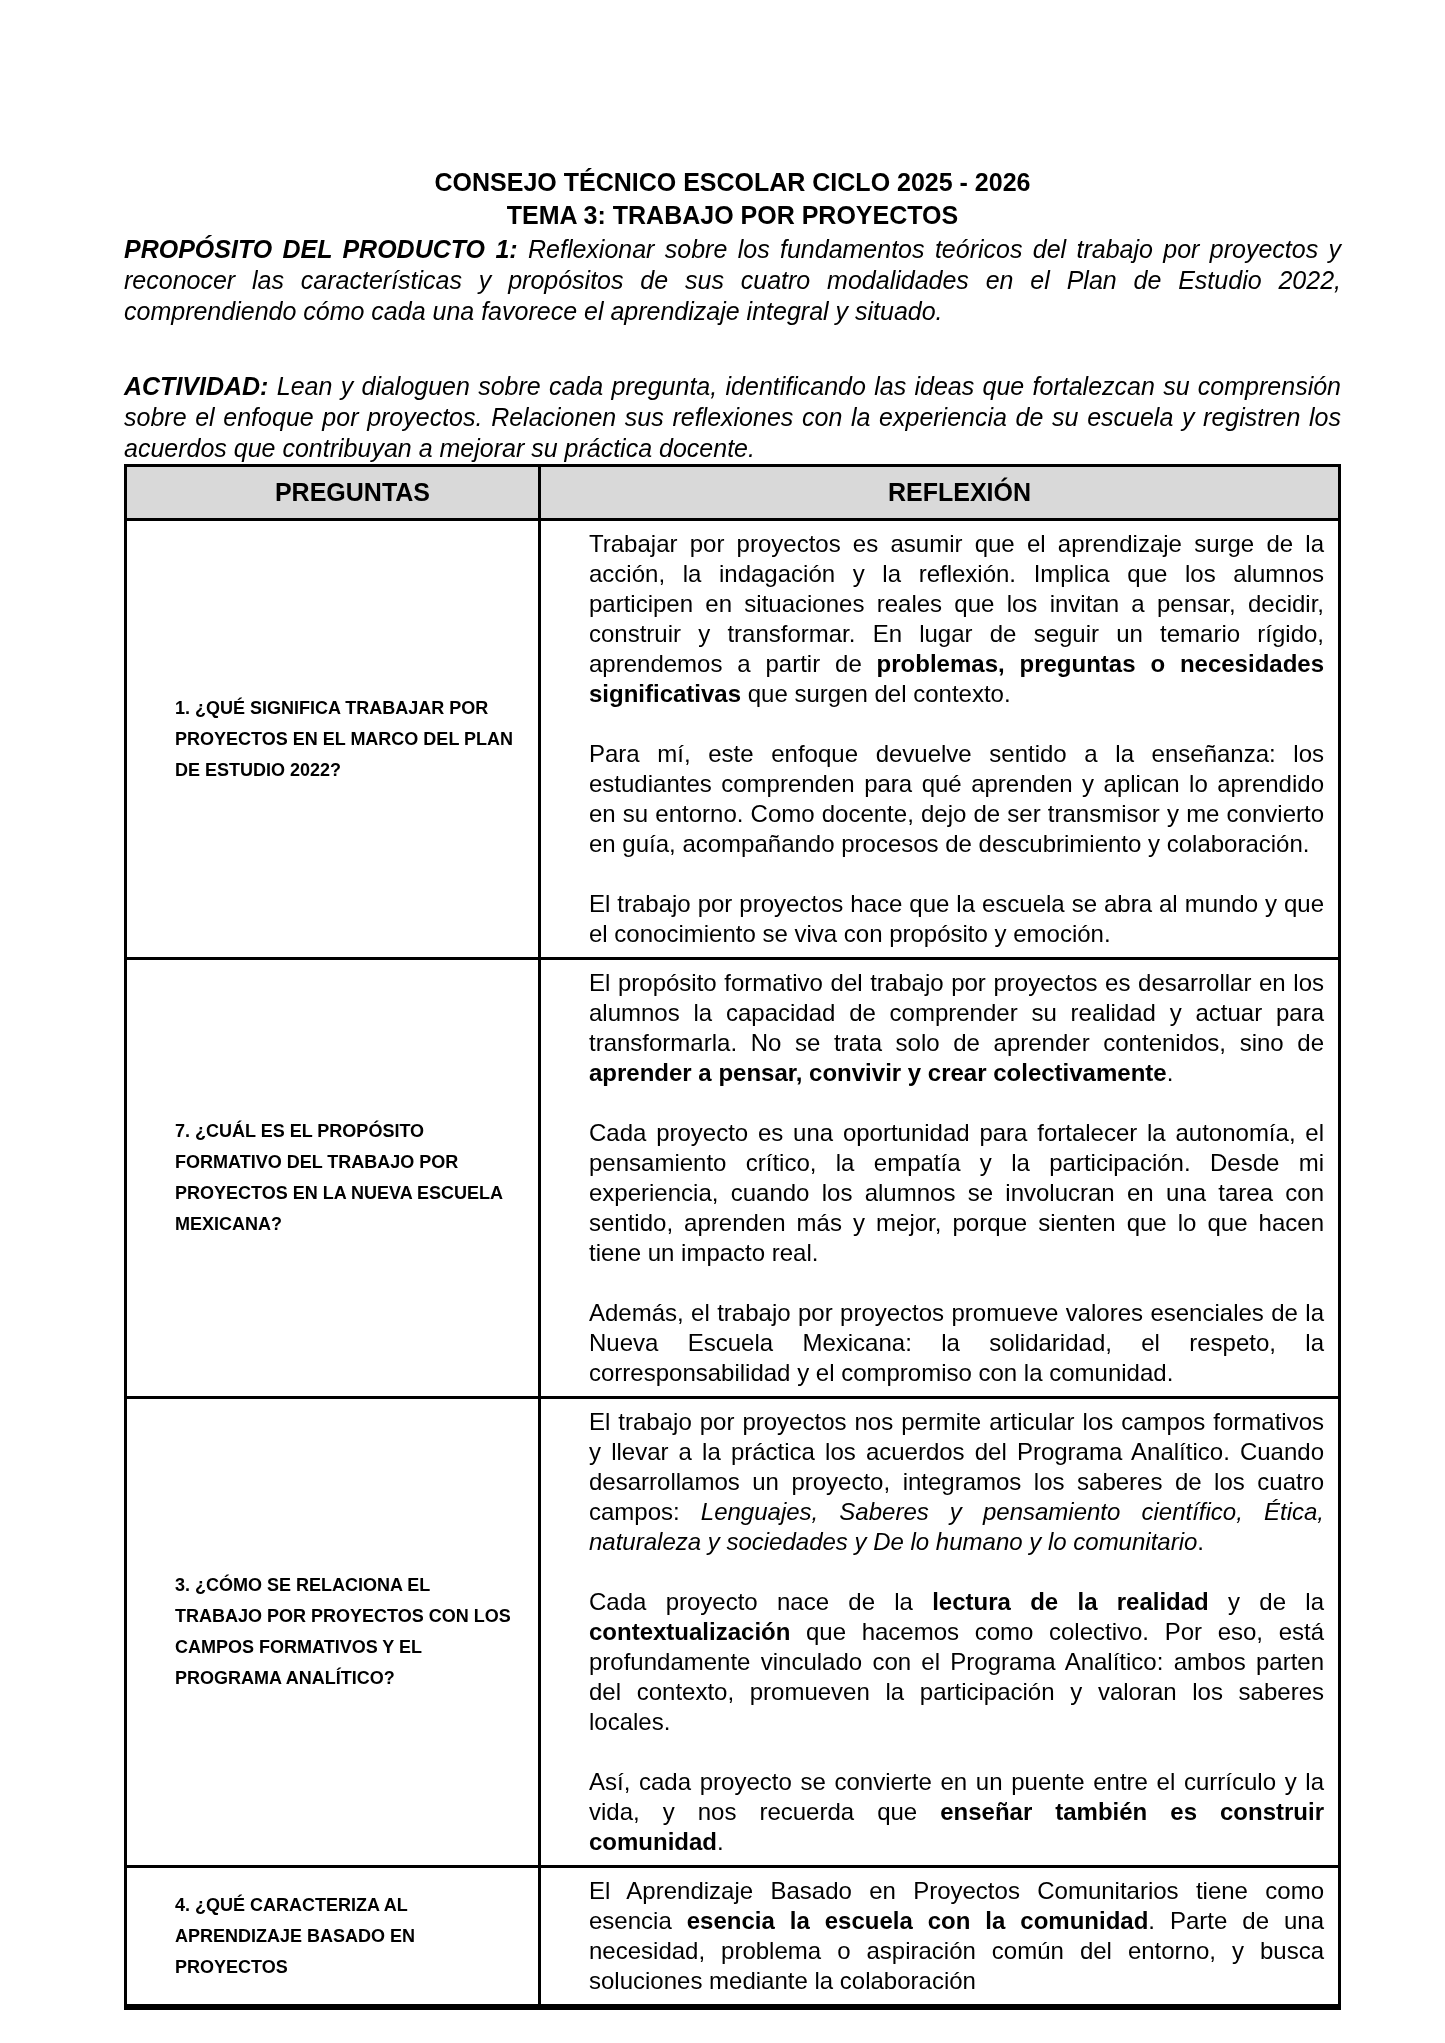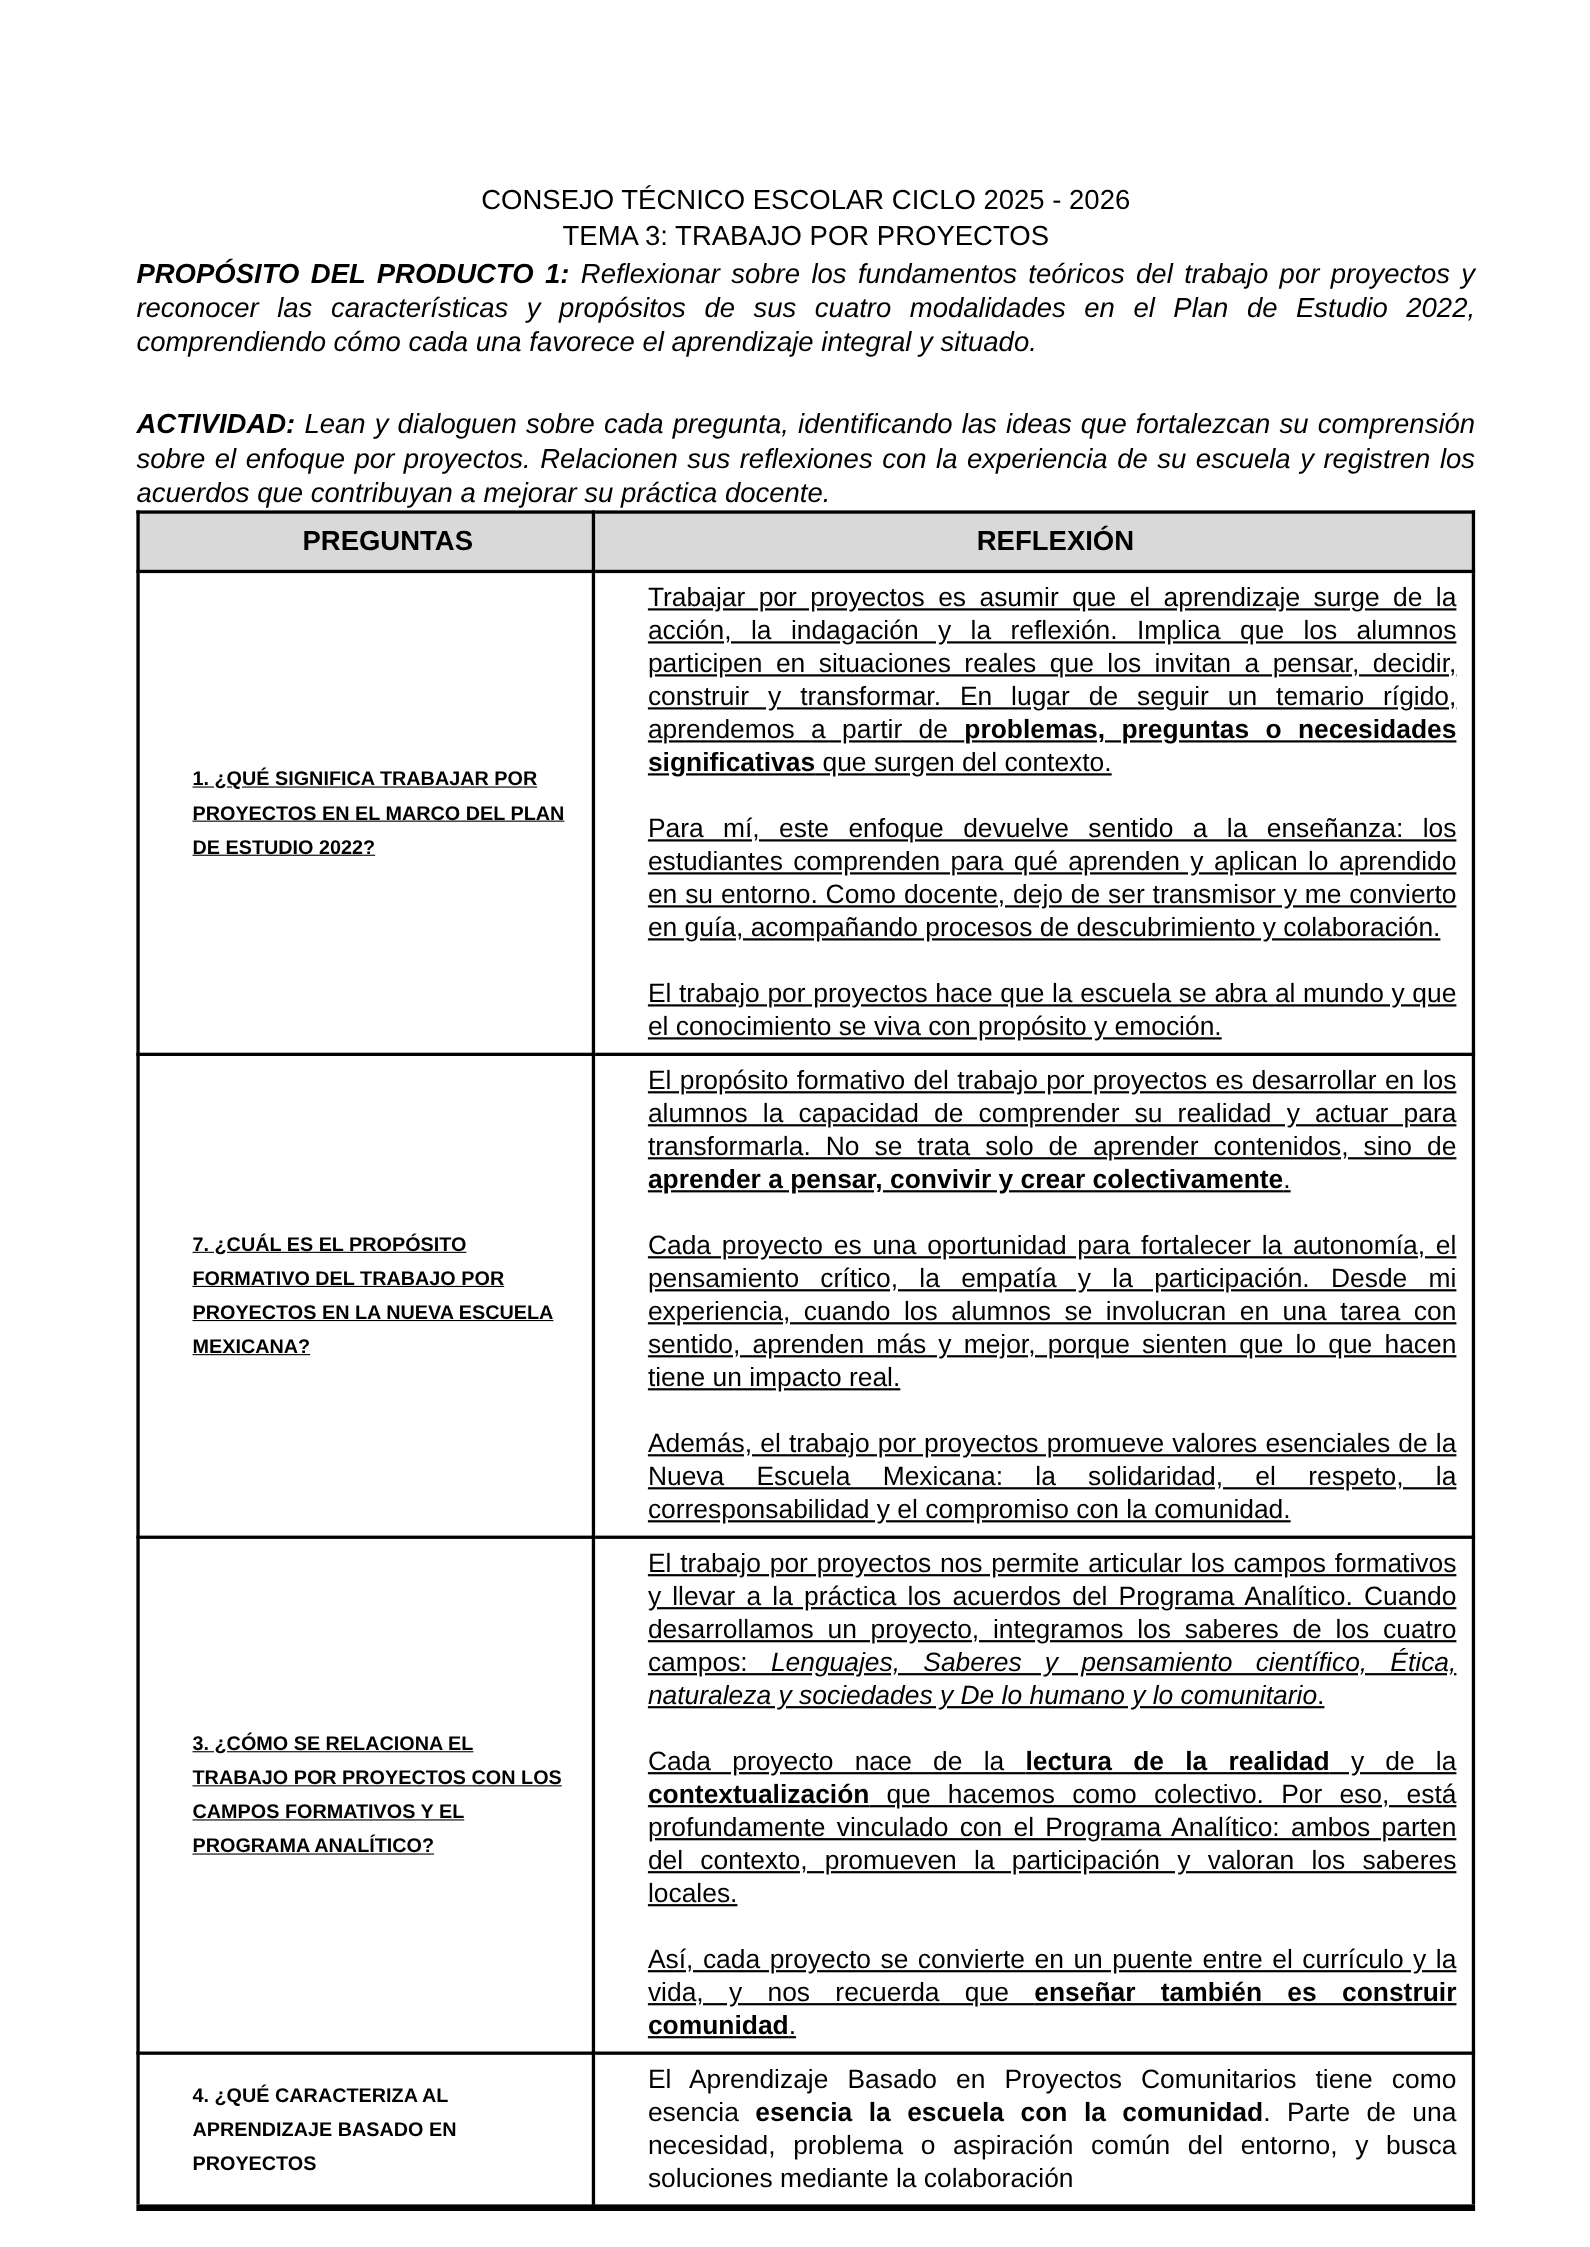--- a/index.html
+++ b/index.html
@@ -16,21 +16,21 @@
   }
   .page {
     box-sizing: border-box;
     width: 1445px;
     height: 2043px;
     padding: 166px 104px 0 124px;
     background: #ffffff;
   }
   .title-line {
     text-align: center;
-    font-weight: normal;
+    font-weight: bold;
     font-size: 25px;
     line-height: 33px;
     margin: 0;
   }
   .para {
     font-size: 25px;
     line-height: 31px;
     text-align: justify;
     margin: 0;
     font-style: italic;
@@ -73,21 +73,21 @@
     vertical-align: top;
     padding: 8px 14px 8px 16px;
   }
   td.r-cell p {
     font-size: 24px;
     line-height: 30px;
     text-align: justify;
     margin: 0;
   }
   td.r-cell p + p { margin-top: 30px; }
-  tr.row-1 td, tr.row-2 td, tr.row-3 td { height: 386px; text-decoration: underline; }
+  tr.row-1 td, tr.row-2 td, tr.row-3 td { height: 386px; }
   tr.row-4 td { height: 101px; }
 </style>
 </head>
 <body>
 
 <div class="page">
 
   <p class="title-line">CONSEJO TÉCNICO ESCOLAR CICLO 2025 - 2026</p>
   <p class="title-line">TEMA 3: TRABAJO POR PROYECTOS</p>
 

